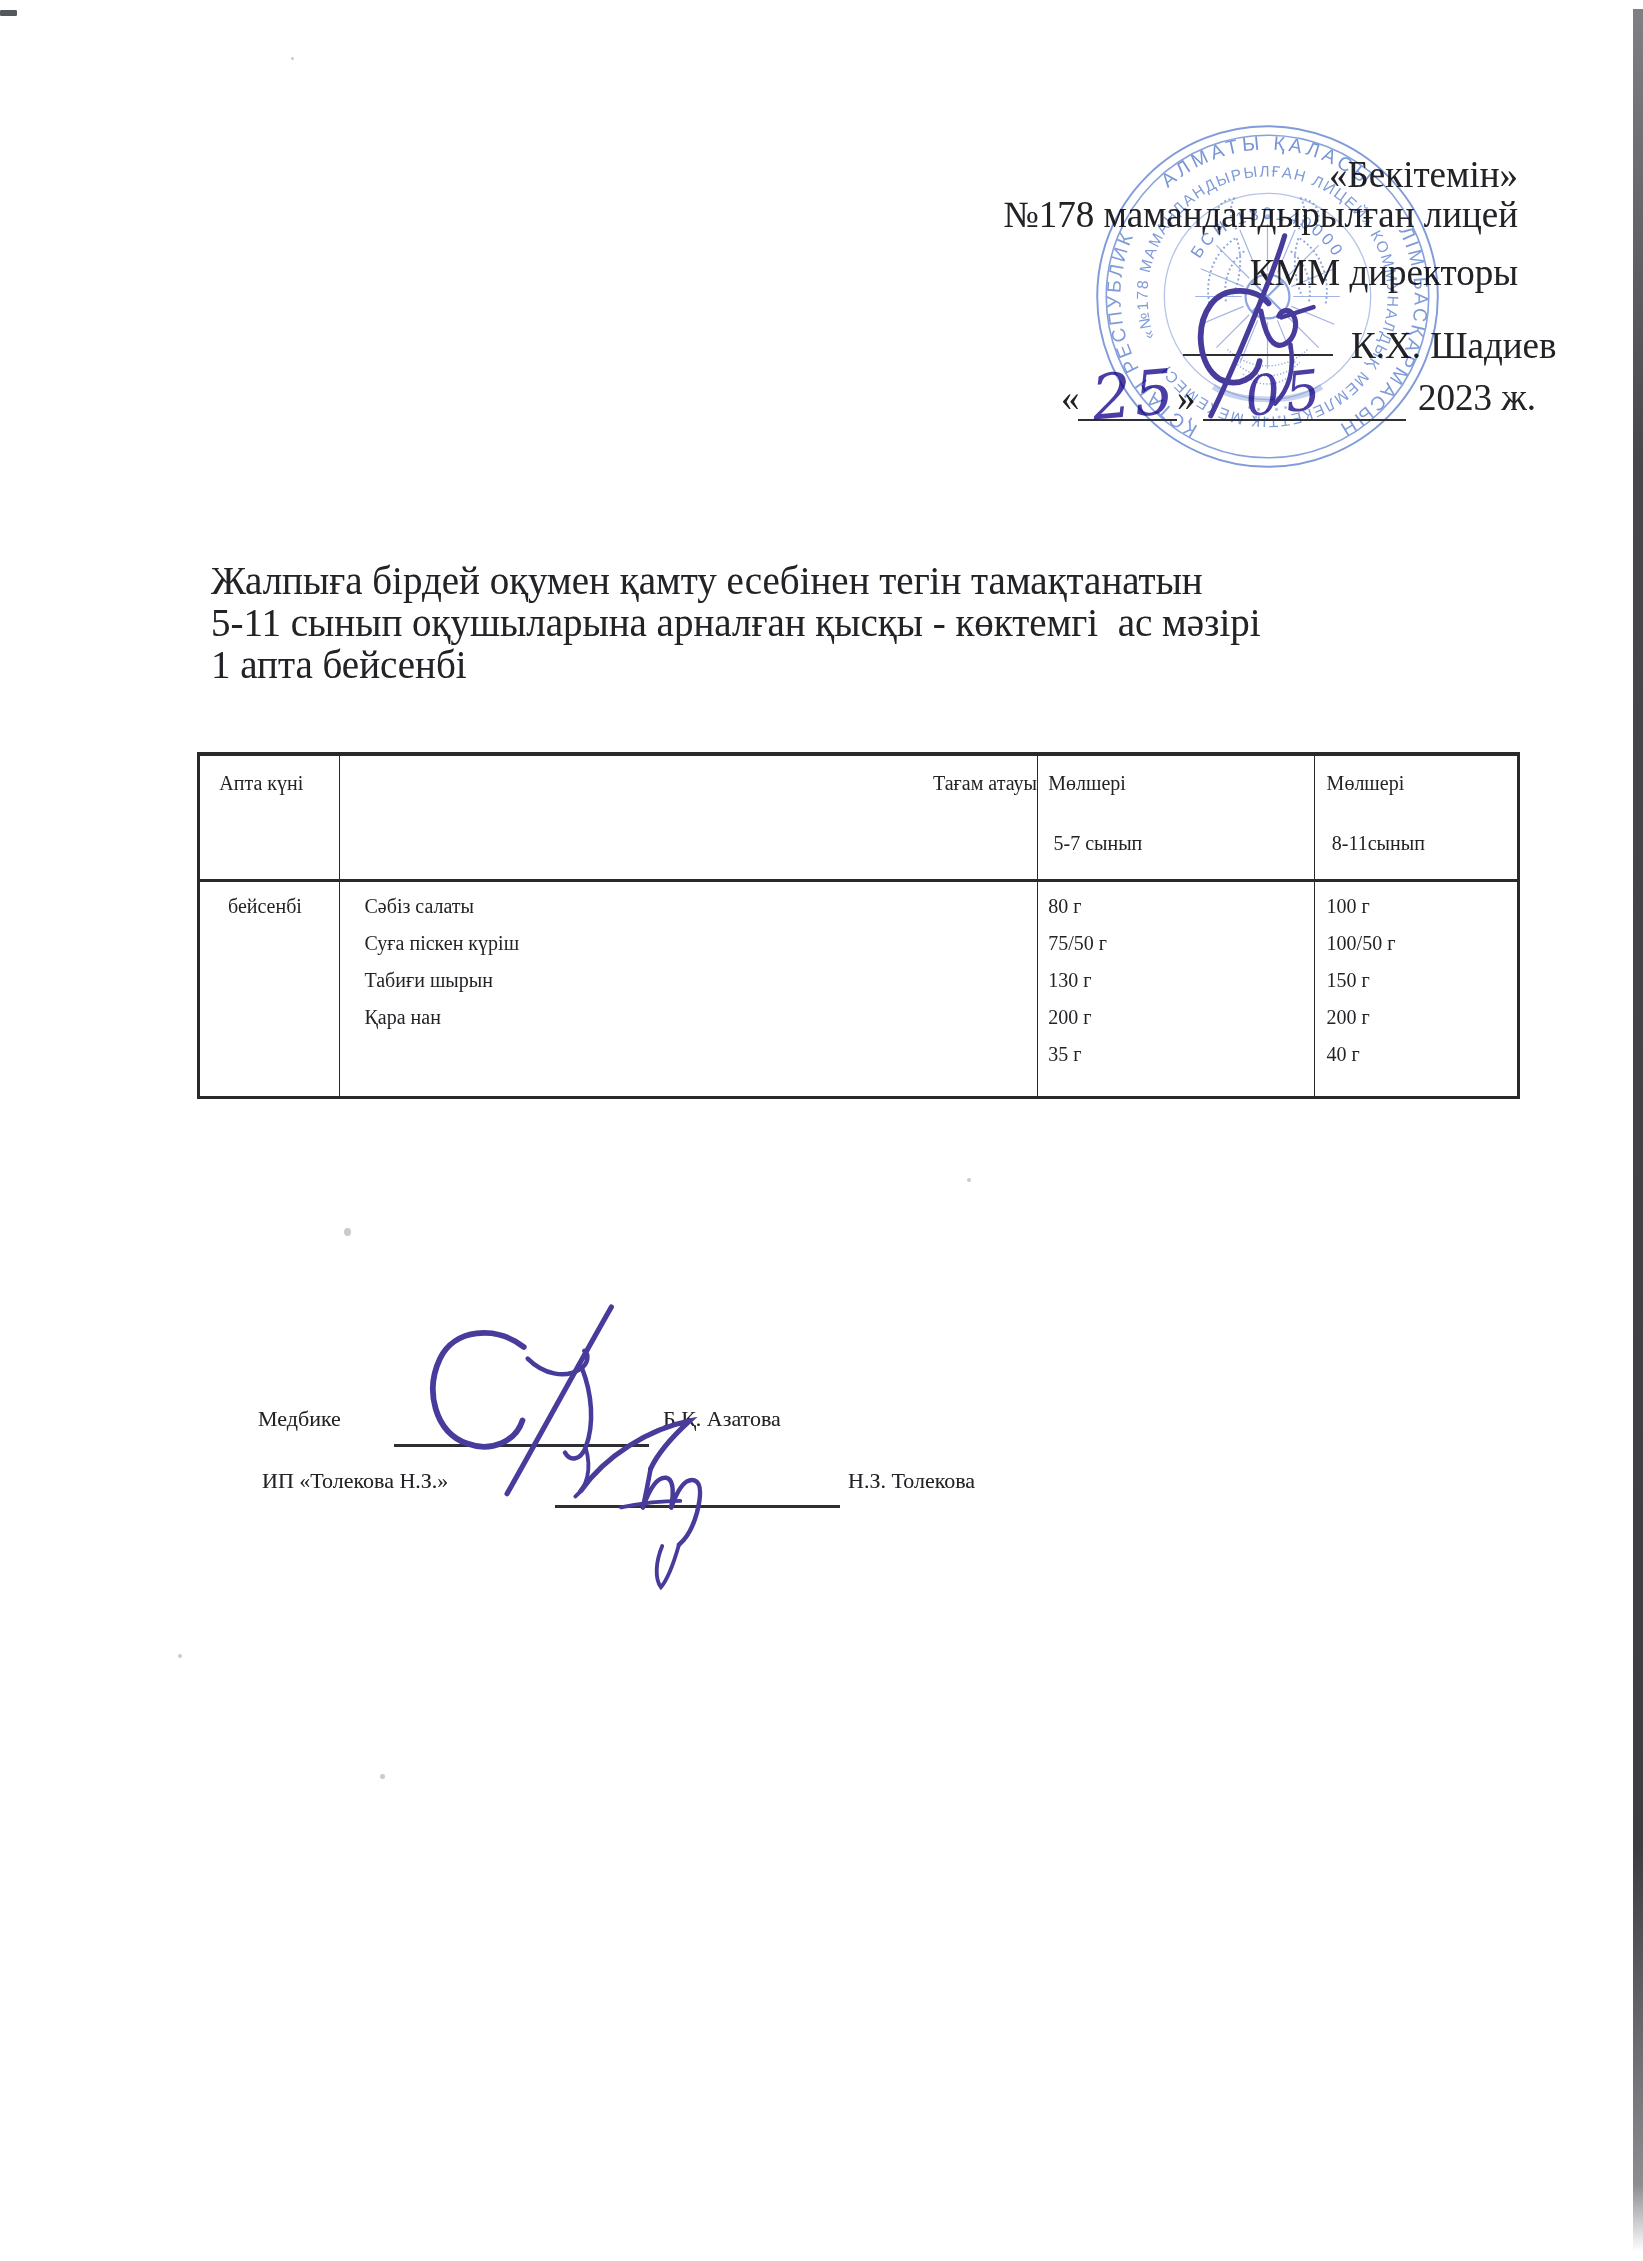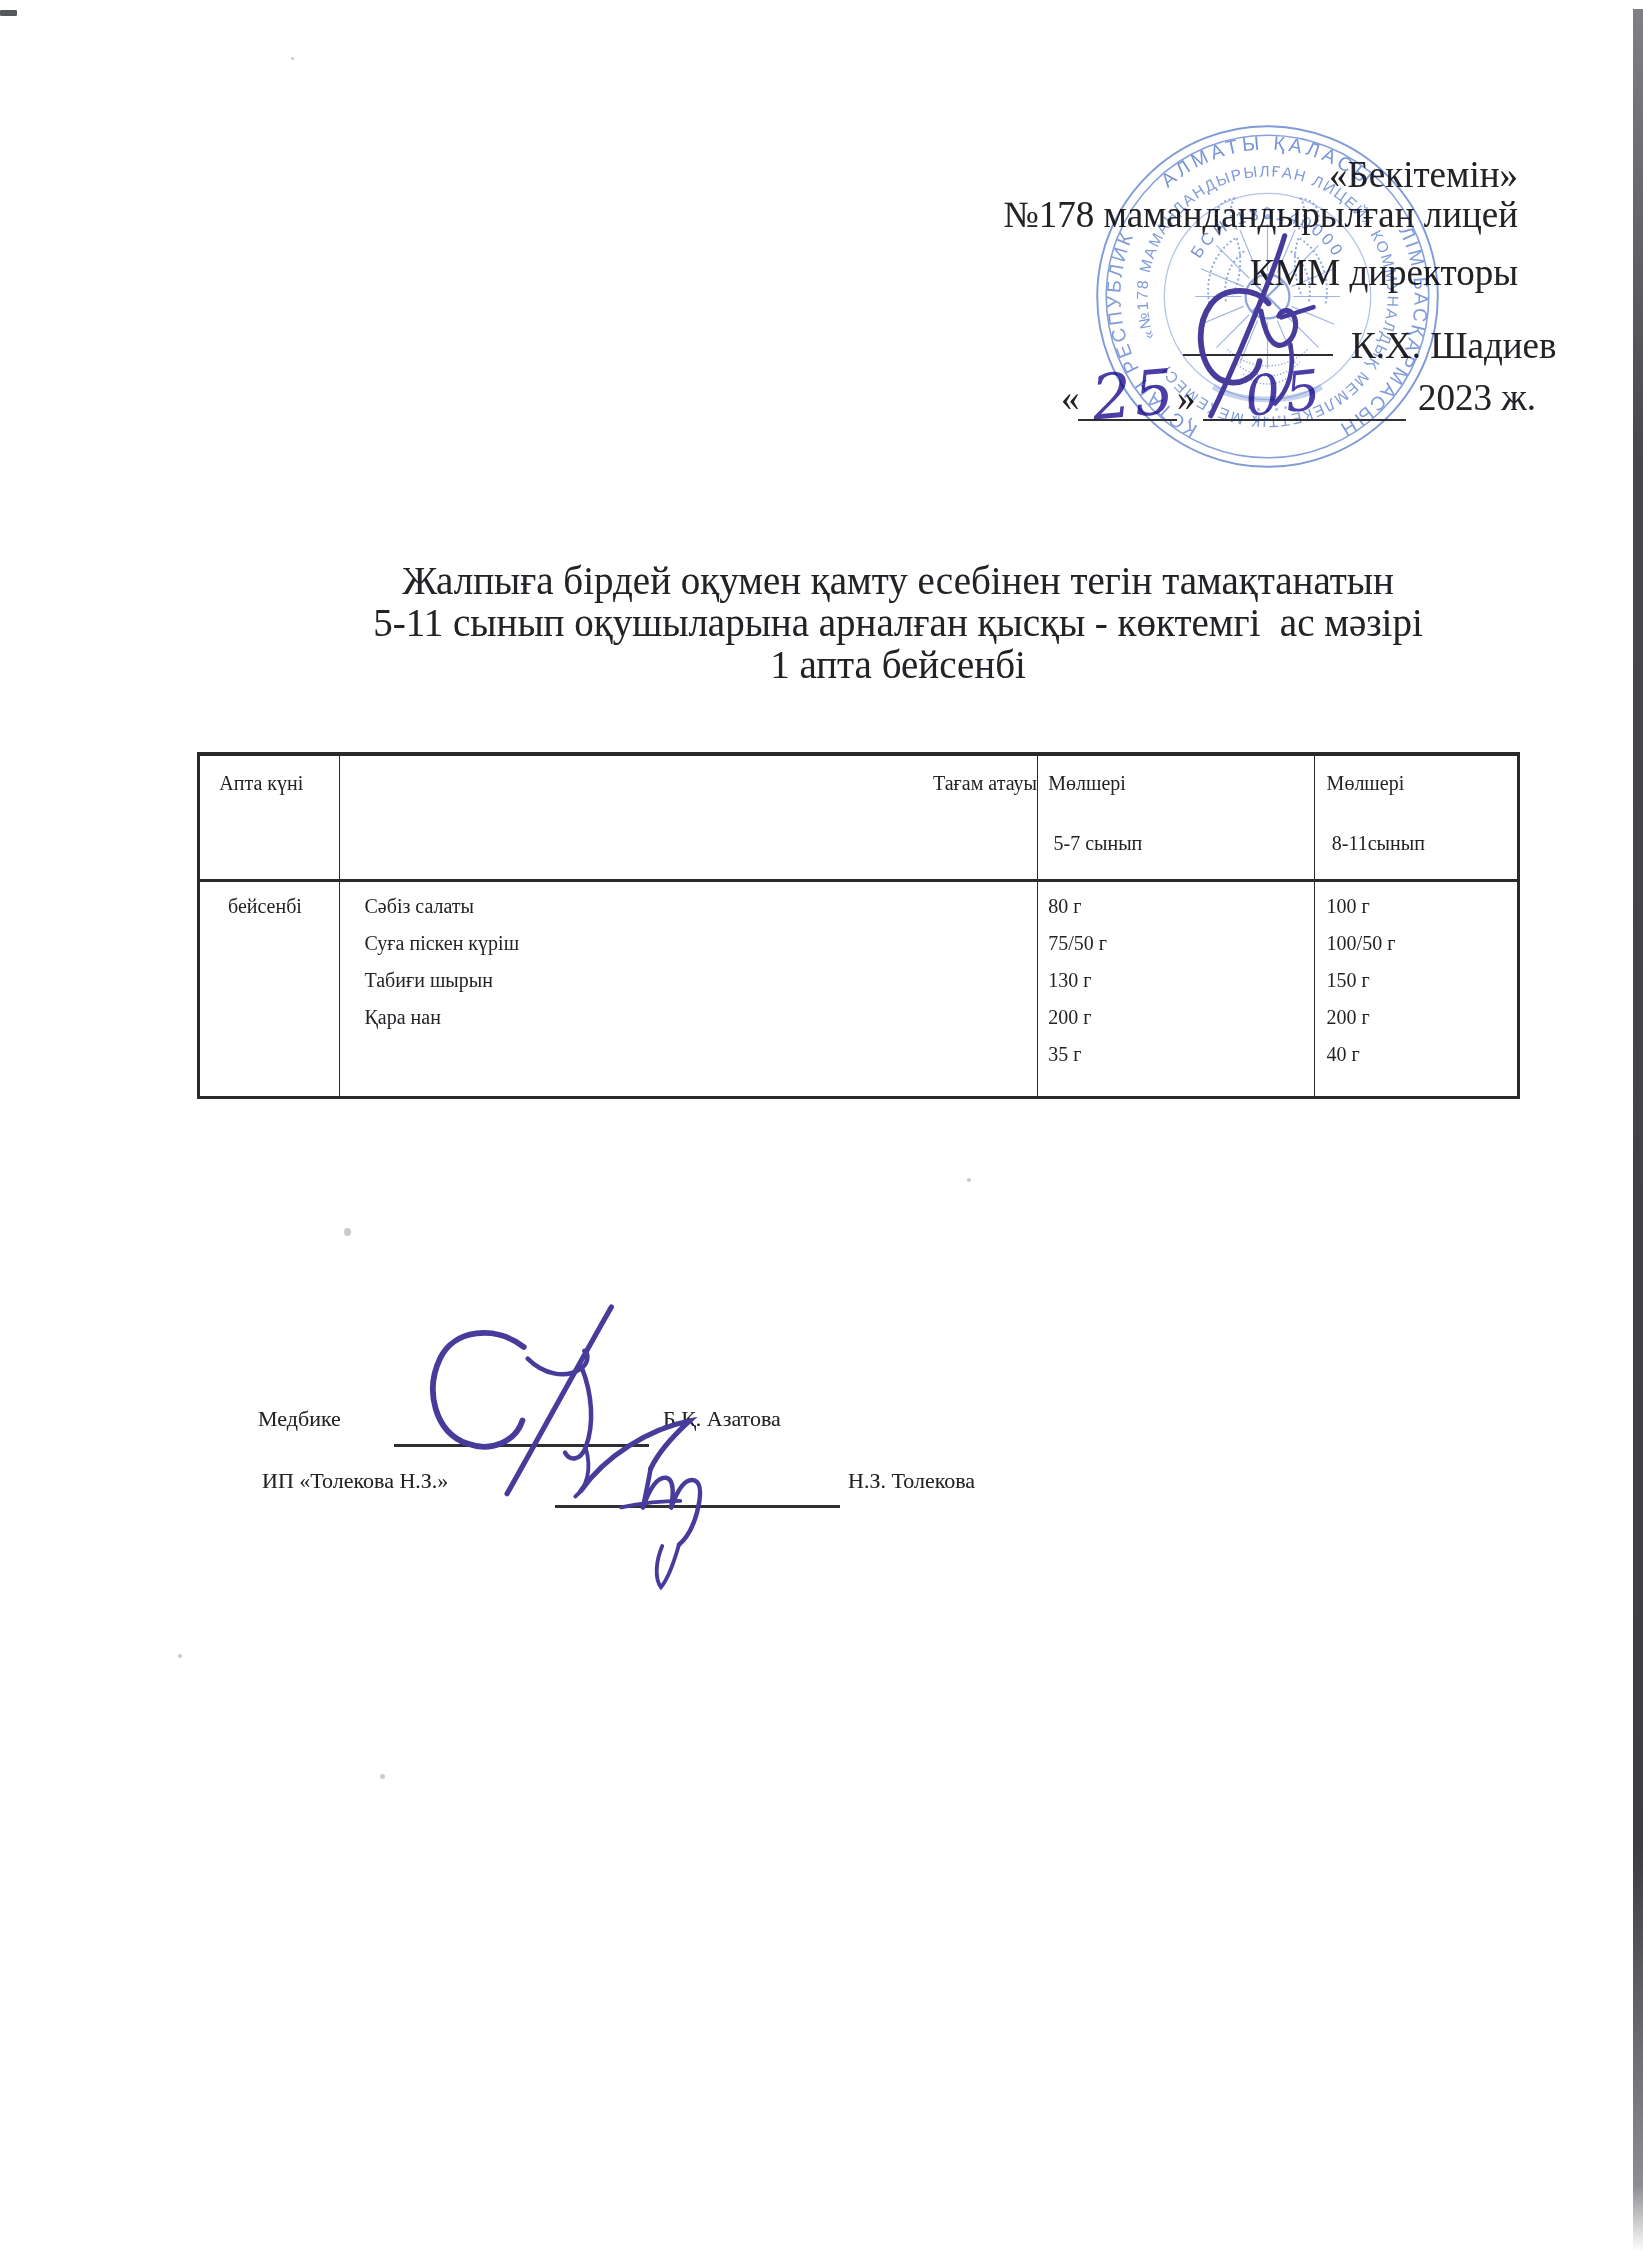--- a/index.html
+++ b/index.html
@@ -22,21 +22,21 @@
 
   .hand {
     font-family:"DejaVu Serif", serif;
     font-style:italic;
     color:#4b3da6;
     mix-blend-mode:multiply;
   }
 
   
   .title-line {
-    left:221px; width:1354px; text-align:center;
+    left:211px; width:1354px; 
     font-size:39px; white-space:pre;
   }
 
   
   .menu-table {
     left:197px; top:752px; width:1323px; height:347px;
     border:3.2px solid #2a2a2c; border-top-width:4.5px;
     box-sizing:border-box;
     display:grid;
     grid-template-columns:139px 698px 277px 1fr;

